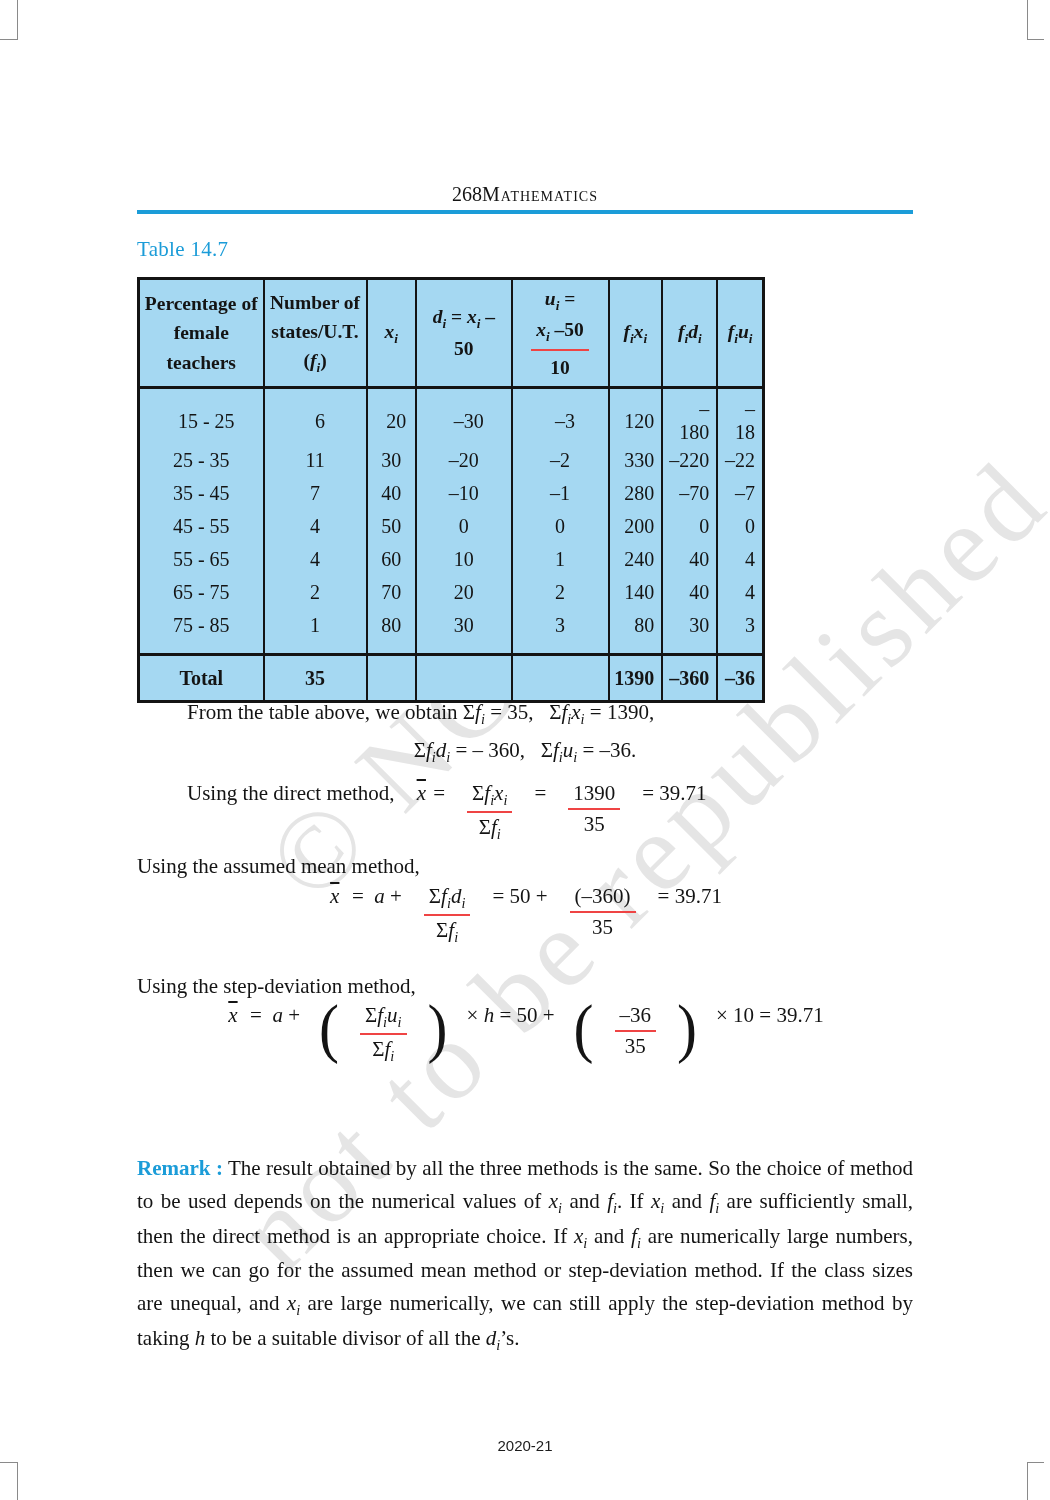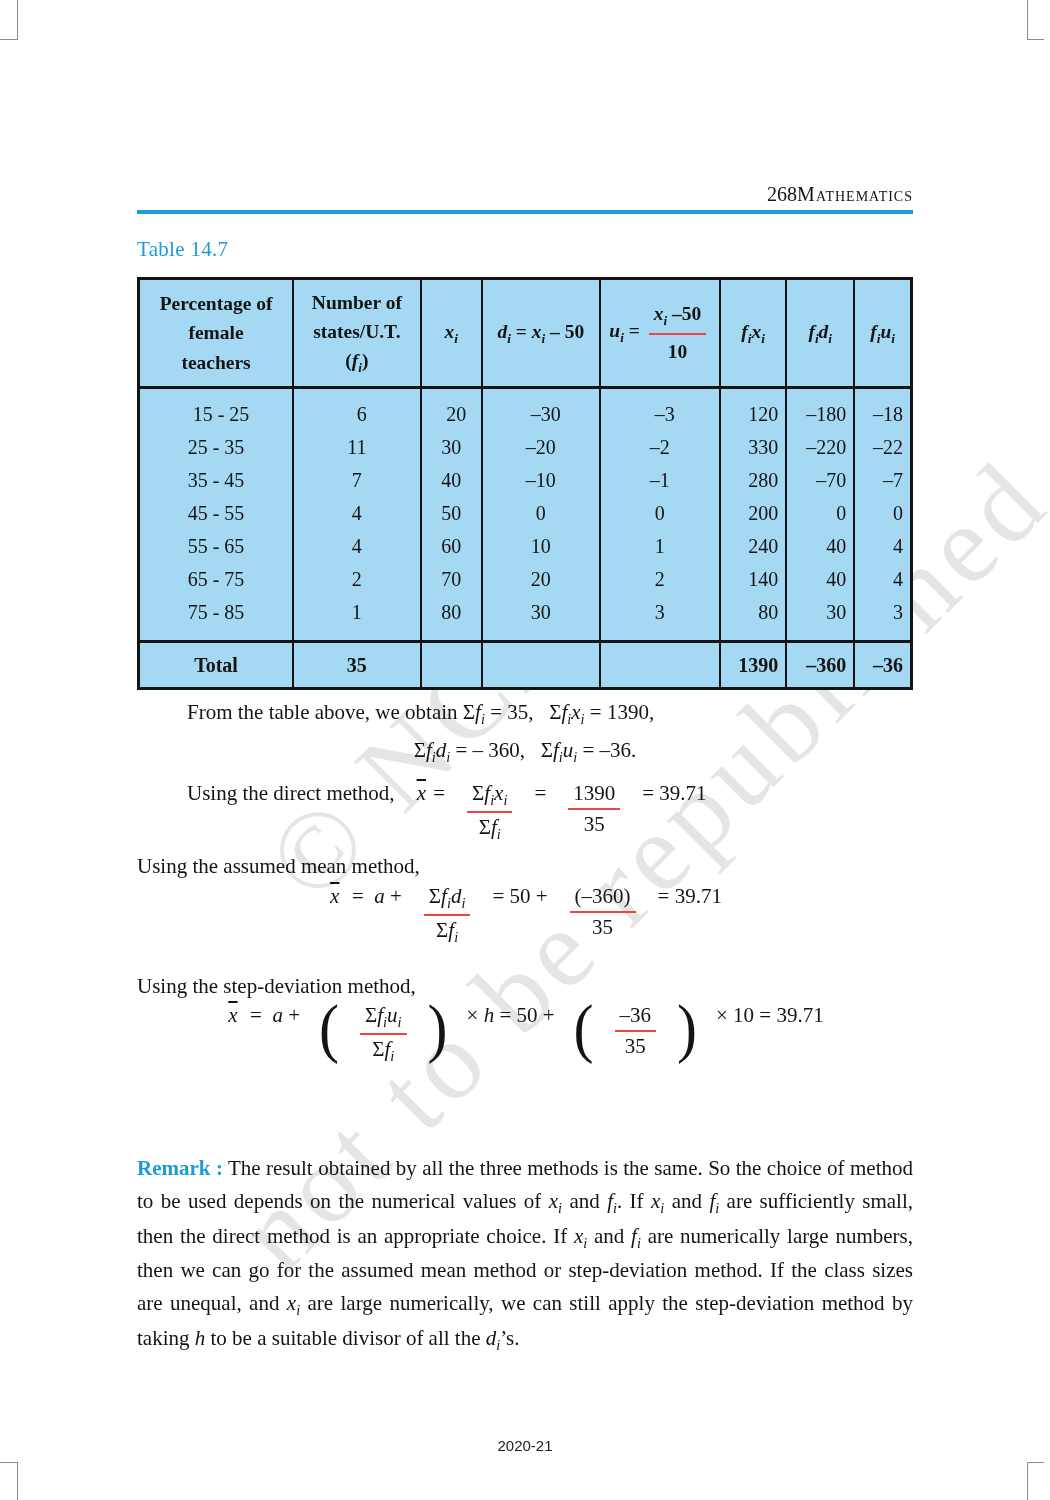--- a/index.html
+++ b/index.html
@@ -8,31 +8,31 @@
     position:relative; width:1050px; height:1500px; background:#fff;
     font-family:"Liberation Serif", serif; color:var(--ink); overflow:hidden;
   }
   .abs { position:absolute; }
   .content { left:137px; width:776px; }
 
   
   .crop { position:absolute; background:#8a8a8a; }
 
   
-  .pg-head { top:183px; display:flex; justify-content:flex-end; align-items:baseline; }
+  .pg-head { top:183px; display:flex; justify-content:center; align-items:baseline; }
   .pg-num { font-size:20px; }
   .pg-subject { font-variant:small-caps; font-size:20px; letter-spacing:1px; }
   .rule { top:210px; height:4px; background:var(--accent); }
 
   
   .tbl-title { top:237px; text-align:left; color:var(--accent); font-weight:normal; font-size:21px; letter-spacing:0.3px; }
 
   
   .tbl-wrap { top:277px; }
-  table.stats { border-collapse:collapse; width:776px; table-layout:fixed; background:var(--table-bg); border:3px solid #141414; }
+  table.stats { border-collapse:collapse; width:628px; table-layout:fixed; background:var(--table-bg); border:3px solid #141414; }
   table.stats th, table.stats td { border-left:2.5px solid #141414; padding:0 4px; }
   table.stats th:first-child, table.stats td:first-child { border-left:none; }
   table.stats th {
     height:106px; font-weight:bold; font-size:19.5px; text-align:center;
     vertical-align:middle; line-height:1.5; border-bottom:3px solid #141414;
   }
   table.stats td { height:33px; font-size:20px; text-align:center; vertical-align:middle; }
   table.stats td.num { text-align:right; padding-right:7px; }
   table.stats tr.first-data td { padding-top:9px;padding-left:14px; }
   table.stats tr.last-data td { padding-bottom:11px; }

